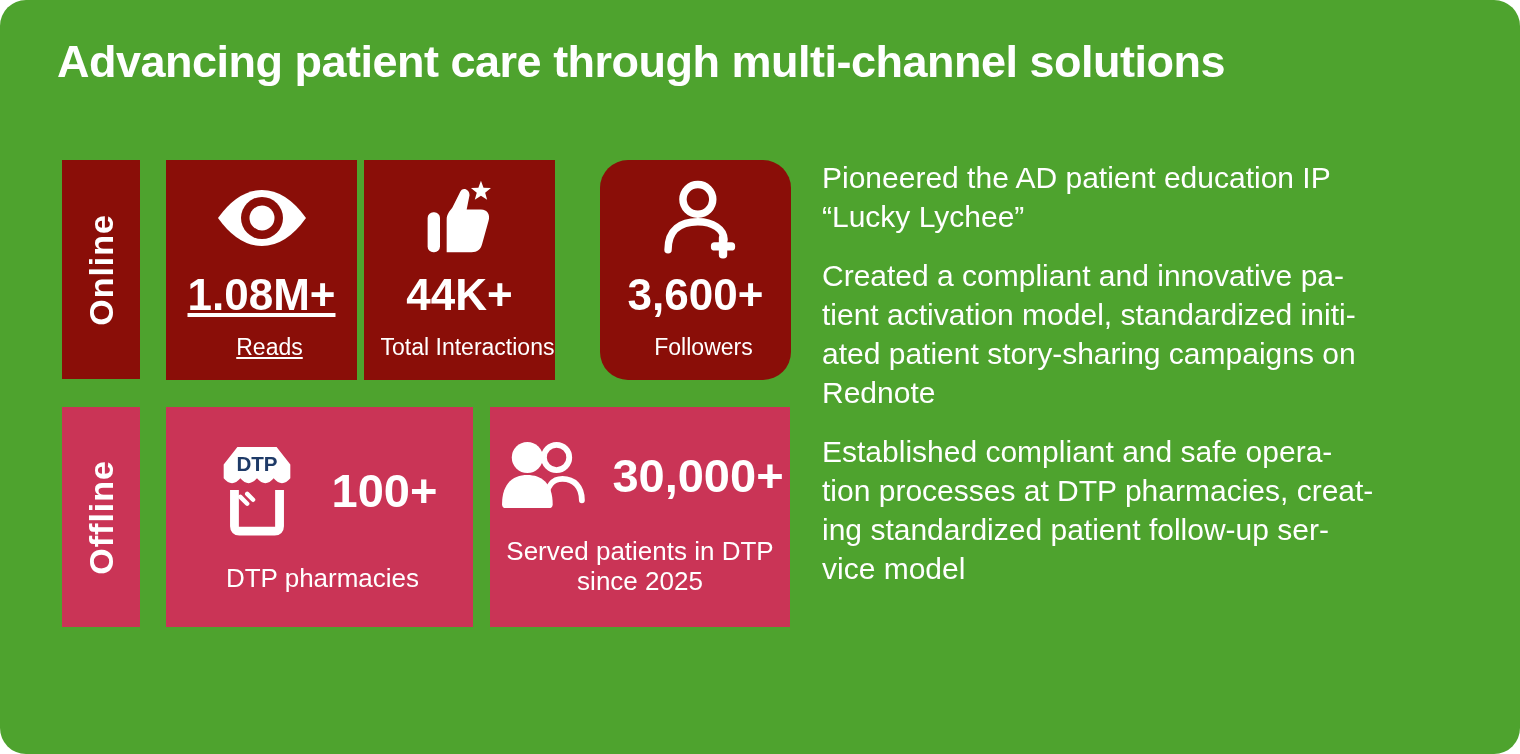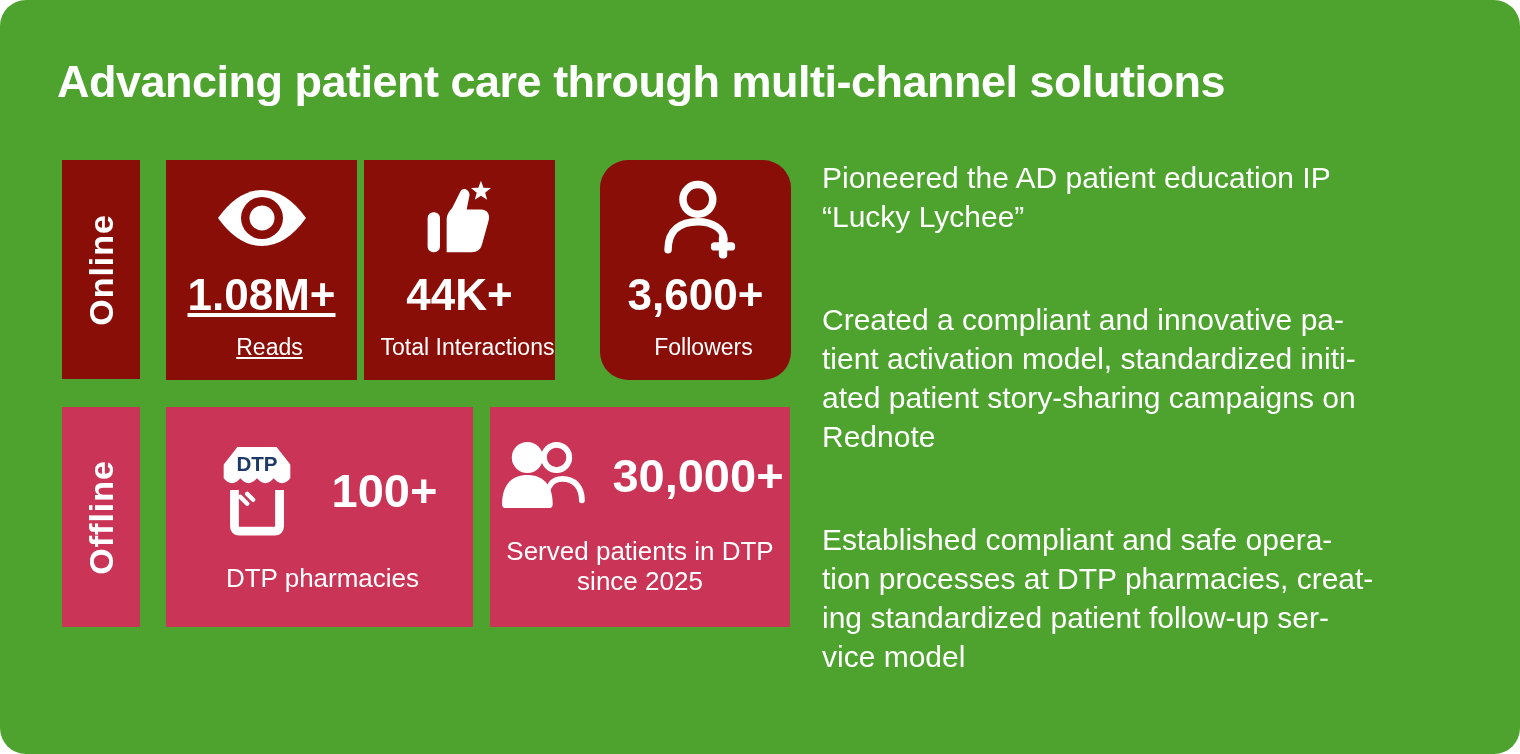--- a/index.html
+++ b/index.html
@@ -2,21 +2,21 @@
 <html><head>
 <meta charset="utf-8">
 <style>
   html,body { margin:0; padding:0; background:#ffffff; }
   .canvas {
     position:relative; width:1520px; height:754px;
     background:#4ea32e; border-radius:26px; overflow:hidden;
     font-family:"Liberation Sans", sans-serif; color:#ffffff;
   }
   .title {
-    position:absolute; left:57px; top:56px;
+    position:absolute; left:57px; top:36px;
     font-size:45px; font-weight:700; letter-spacing:-0.5px; white-space:nowrap;
   }
   .vbar { position:absolute; display:flex; align-items:center; justify-content:center; }
   .vbar.online  { left:62px; top:160px; width:78px; height:219px; background:#8a0e08; }
   .vbar.offline { left:62px; top:407px; width:78px; height:220px; background:#ca3456; }
   .vlabel {
     writing-mode:vertical-rl; transform:rotate(180deg);
     font-size:34px; font-weight:700; letter-spacing:1px;
   }
   .card {
@@ -33,21 +33,21 @@
   .card.pink { background:#ca3456; top:407px; height:220px; }
   .card.c4 { left:166px; width:301px;padding-left:6px; }
   .card.c5 { left:490px; width:300px;align-items:center; }
   .wide-top { display:flex; align-items:center; justify-content:center; gap:26px; }
   .wide-value { font-size:47px; font-weight:700; }
   .wide-label { font-size:26px; margin-top:24px; line-height:30px; }
   .highlights {
     position:absolute; left:822px; top:158px; width:650px;
     font-size:30px; line-height:39px; text-align:left;
   }
-  .para + .para { margin-top:64px; }
+  .para + .para { margin-top:20px; }
   .para .b { font-weight:400; }
   svg { display:block; }
 </style>
 </head>
 <body>
 
 <div class="canvas">
 
   <div class="title">Advancing patient care through multi-channel solutions</div>
 

